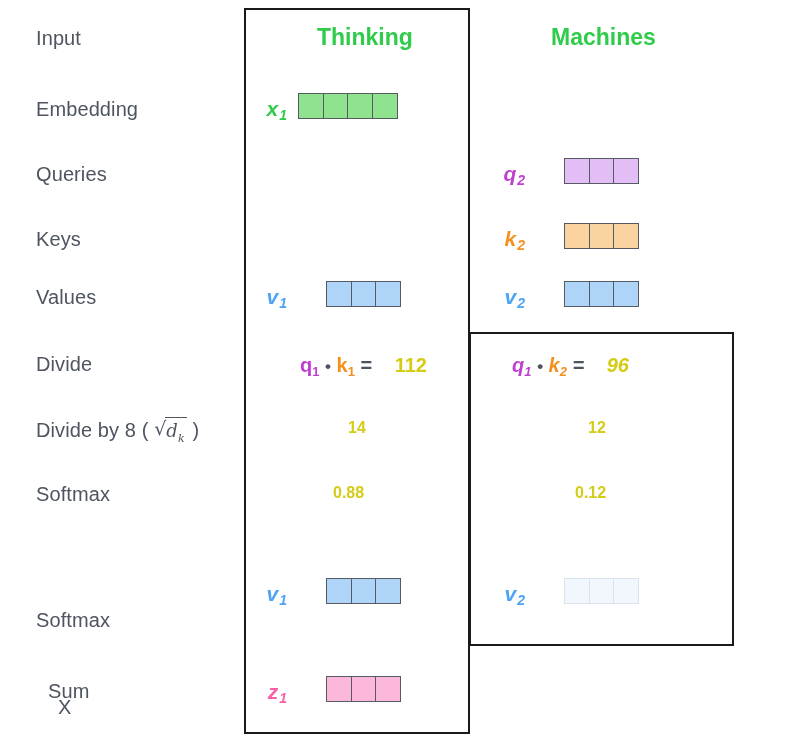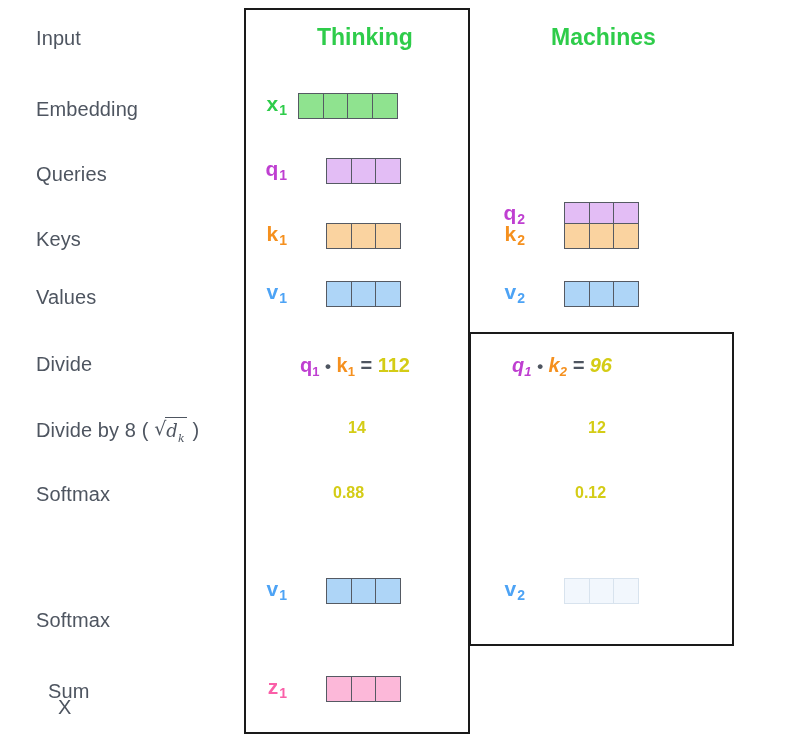--- a/index.html
+++ b/index.html
@@ -80,22 +80,23 @@
     color: #2ecc4a;
     white-space: nowrap;
   }
   #word-thinking { left: 317px; }
   #word-machines { left: 551px; }
 
   
   .vecrow {
     position: absolute;
     display: flex;
-    align-items: flex-start;
+    align-items: flex-end;
     white-space: nowrap;
+    font-style: italic;
   }
   .vsym {
     font-size: 21px;
     font-weight: bold;
     line-height: 1;
     margin-right: 12px;
     display: inline-block;
     min-width: 24px;
     text-align: right;
   }
@@ -139,21 +140,21 @@
     position: absolute;
     font-size: 20px;
     font-weight: bold;
     white-space: nowrap;
     line-height: 1;
   }
   .formula .f-q { color: #bf3fd1; }
   .formula .f-k { color: #f5901e; }
   .formula .f-dot { color: #4e5560; font-size: 17px; }
   .formula .f-eq { color: #4e5560; }
-  .formula .f-num { color: #d4cc16; }
+  .formula .f-num { color: #d4cc16; margin-left: 17px; }
   .formula sub {
     font-size: 13px;
     vertical-align: baseline;
     position: relative;
     top: 4px;
   }
 
   .numval {
     position: absolute;
     font-size: 16px;
@@ -251,45 +252,29 @@
   <div class="vecrow col1" style="top:93px;">
     <span class="vsym sym-x"><span>x</span><sub>1</sub></span>
     <span class="cells">
       <span class="cell fill-x"></span>
       <span class="cell fill-x"></span>
       <span class="cell fill-x"></span>
       <span class="cell fill-x"></span>
     </span>
   </div>
 
-  <div class="vecrow col1" style="top:158px;">
-    <span class="vsym sym-q"><span>q</span><sub>1</sub></span>
+  <div class="vecrow col2" style="top:158px;">
+    <span class="vsym sym-q"><span>q</span><sub>2</sub></span>
     <span class="cells" style="margin-left:28px;">
       <span class="cell fill-q"></span>
       <span class="cell fill-q"></span>
       <span class="cell fill-q"></span>
     </span>
   </div>
-  <div class="vecrow col2" style="top:158px;margin-top:44px;">
-    <span class="vsym sym-q"><span>q</span><sub>2</sub></span>
-    <span class="cells" style="margin-left:28px;">
-      <span class="cell fill-q"></span>
-      <span class="cell fill-q"></span>
-      <span class="cell fill-q"></span>
-    </span>
-  </div>
-
-  <div class="vecrow col1" style="top:223px;">
-    <span class="vsym sym-k"><span>k</span><sub>1</sub></span>
-    <span class="cells" style="margin-left:28px;">
-      <span class="cell fill-k"></span>
-      <span class="cell fill-k"></span>
-      <span class="cell fill-k"></span>
-    </span>
-  </div>
+
   <div class="vecrow col2" style="top:223px;">
     <span class="vsym sym-k"><span>k</span><sub>2</sub></span>
     <span class="cells" style="margin-left:28px;">
       <span class="cell fill-k"></span>
       <span class="cell fill-k"></span>
       <span class="cell fill-k"></span>
     </span>
   </div>
 
   <div class="vecrow col1" style="top:281px;">

